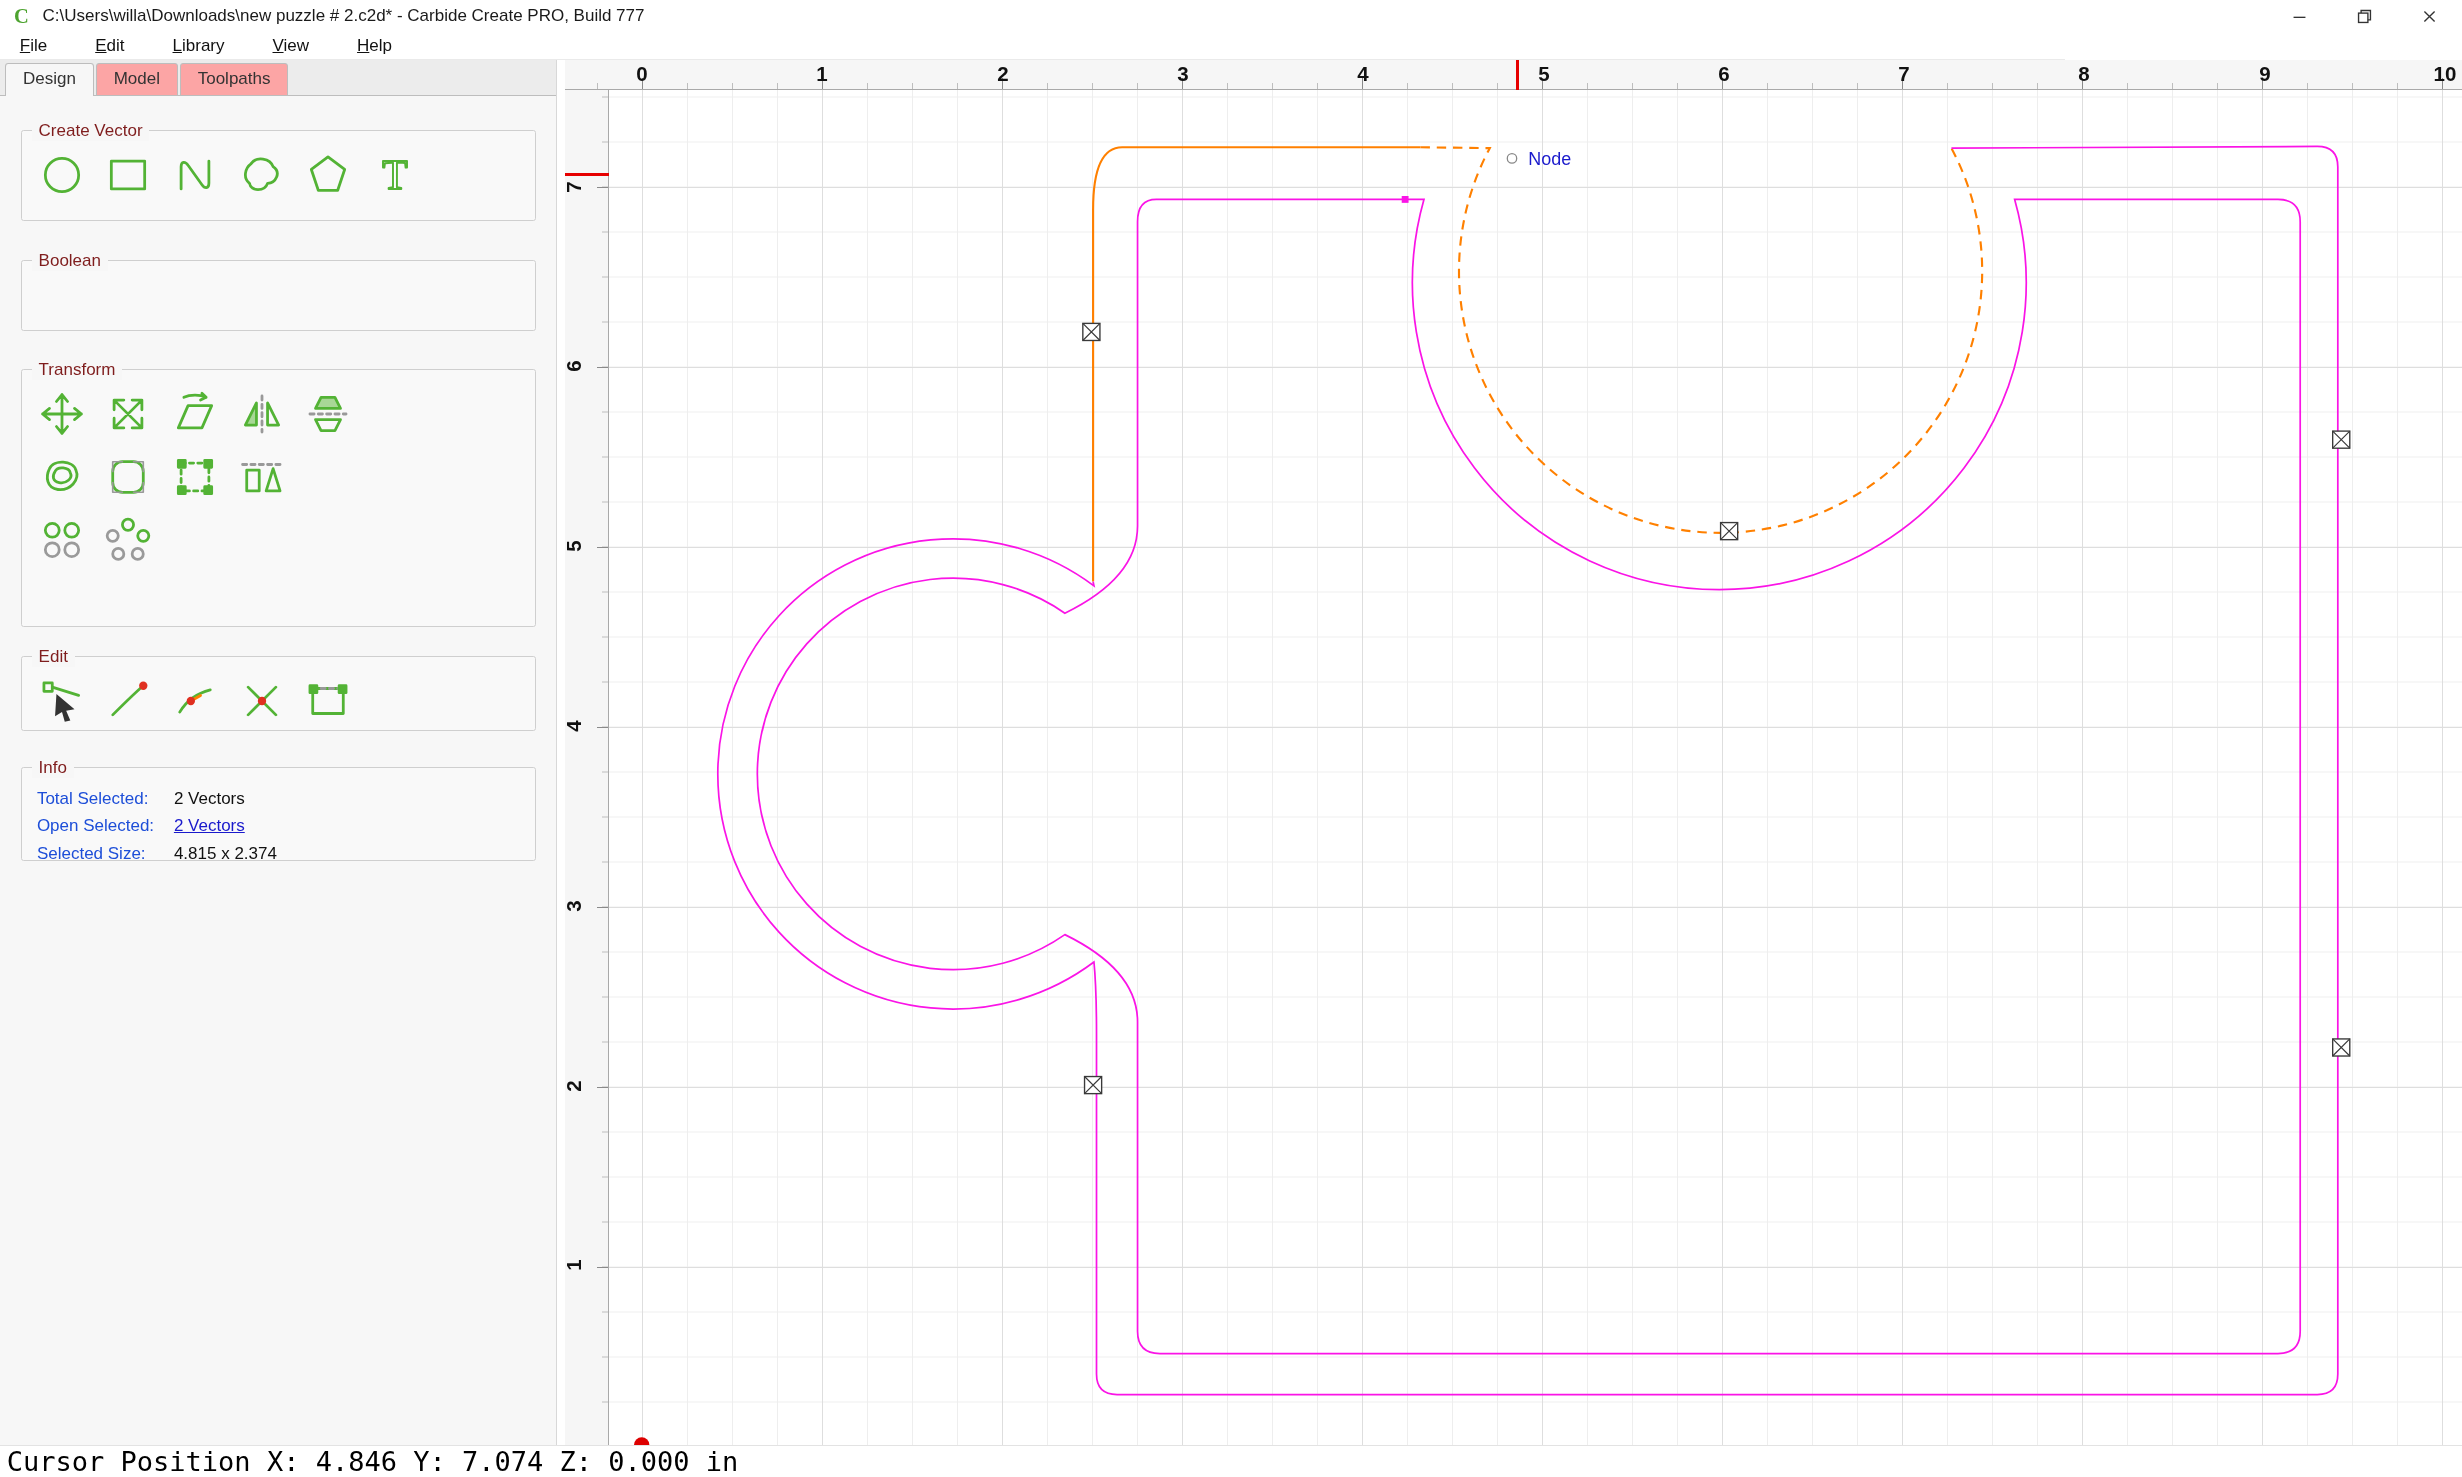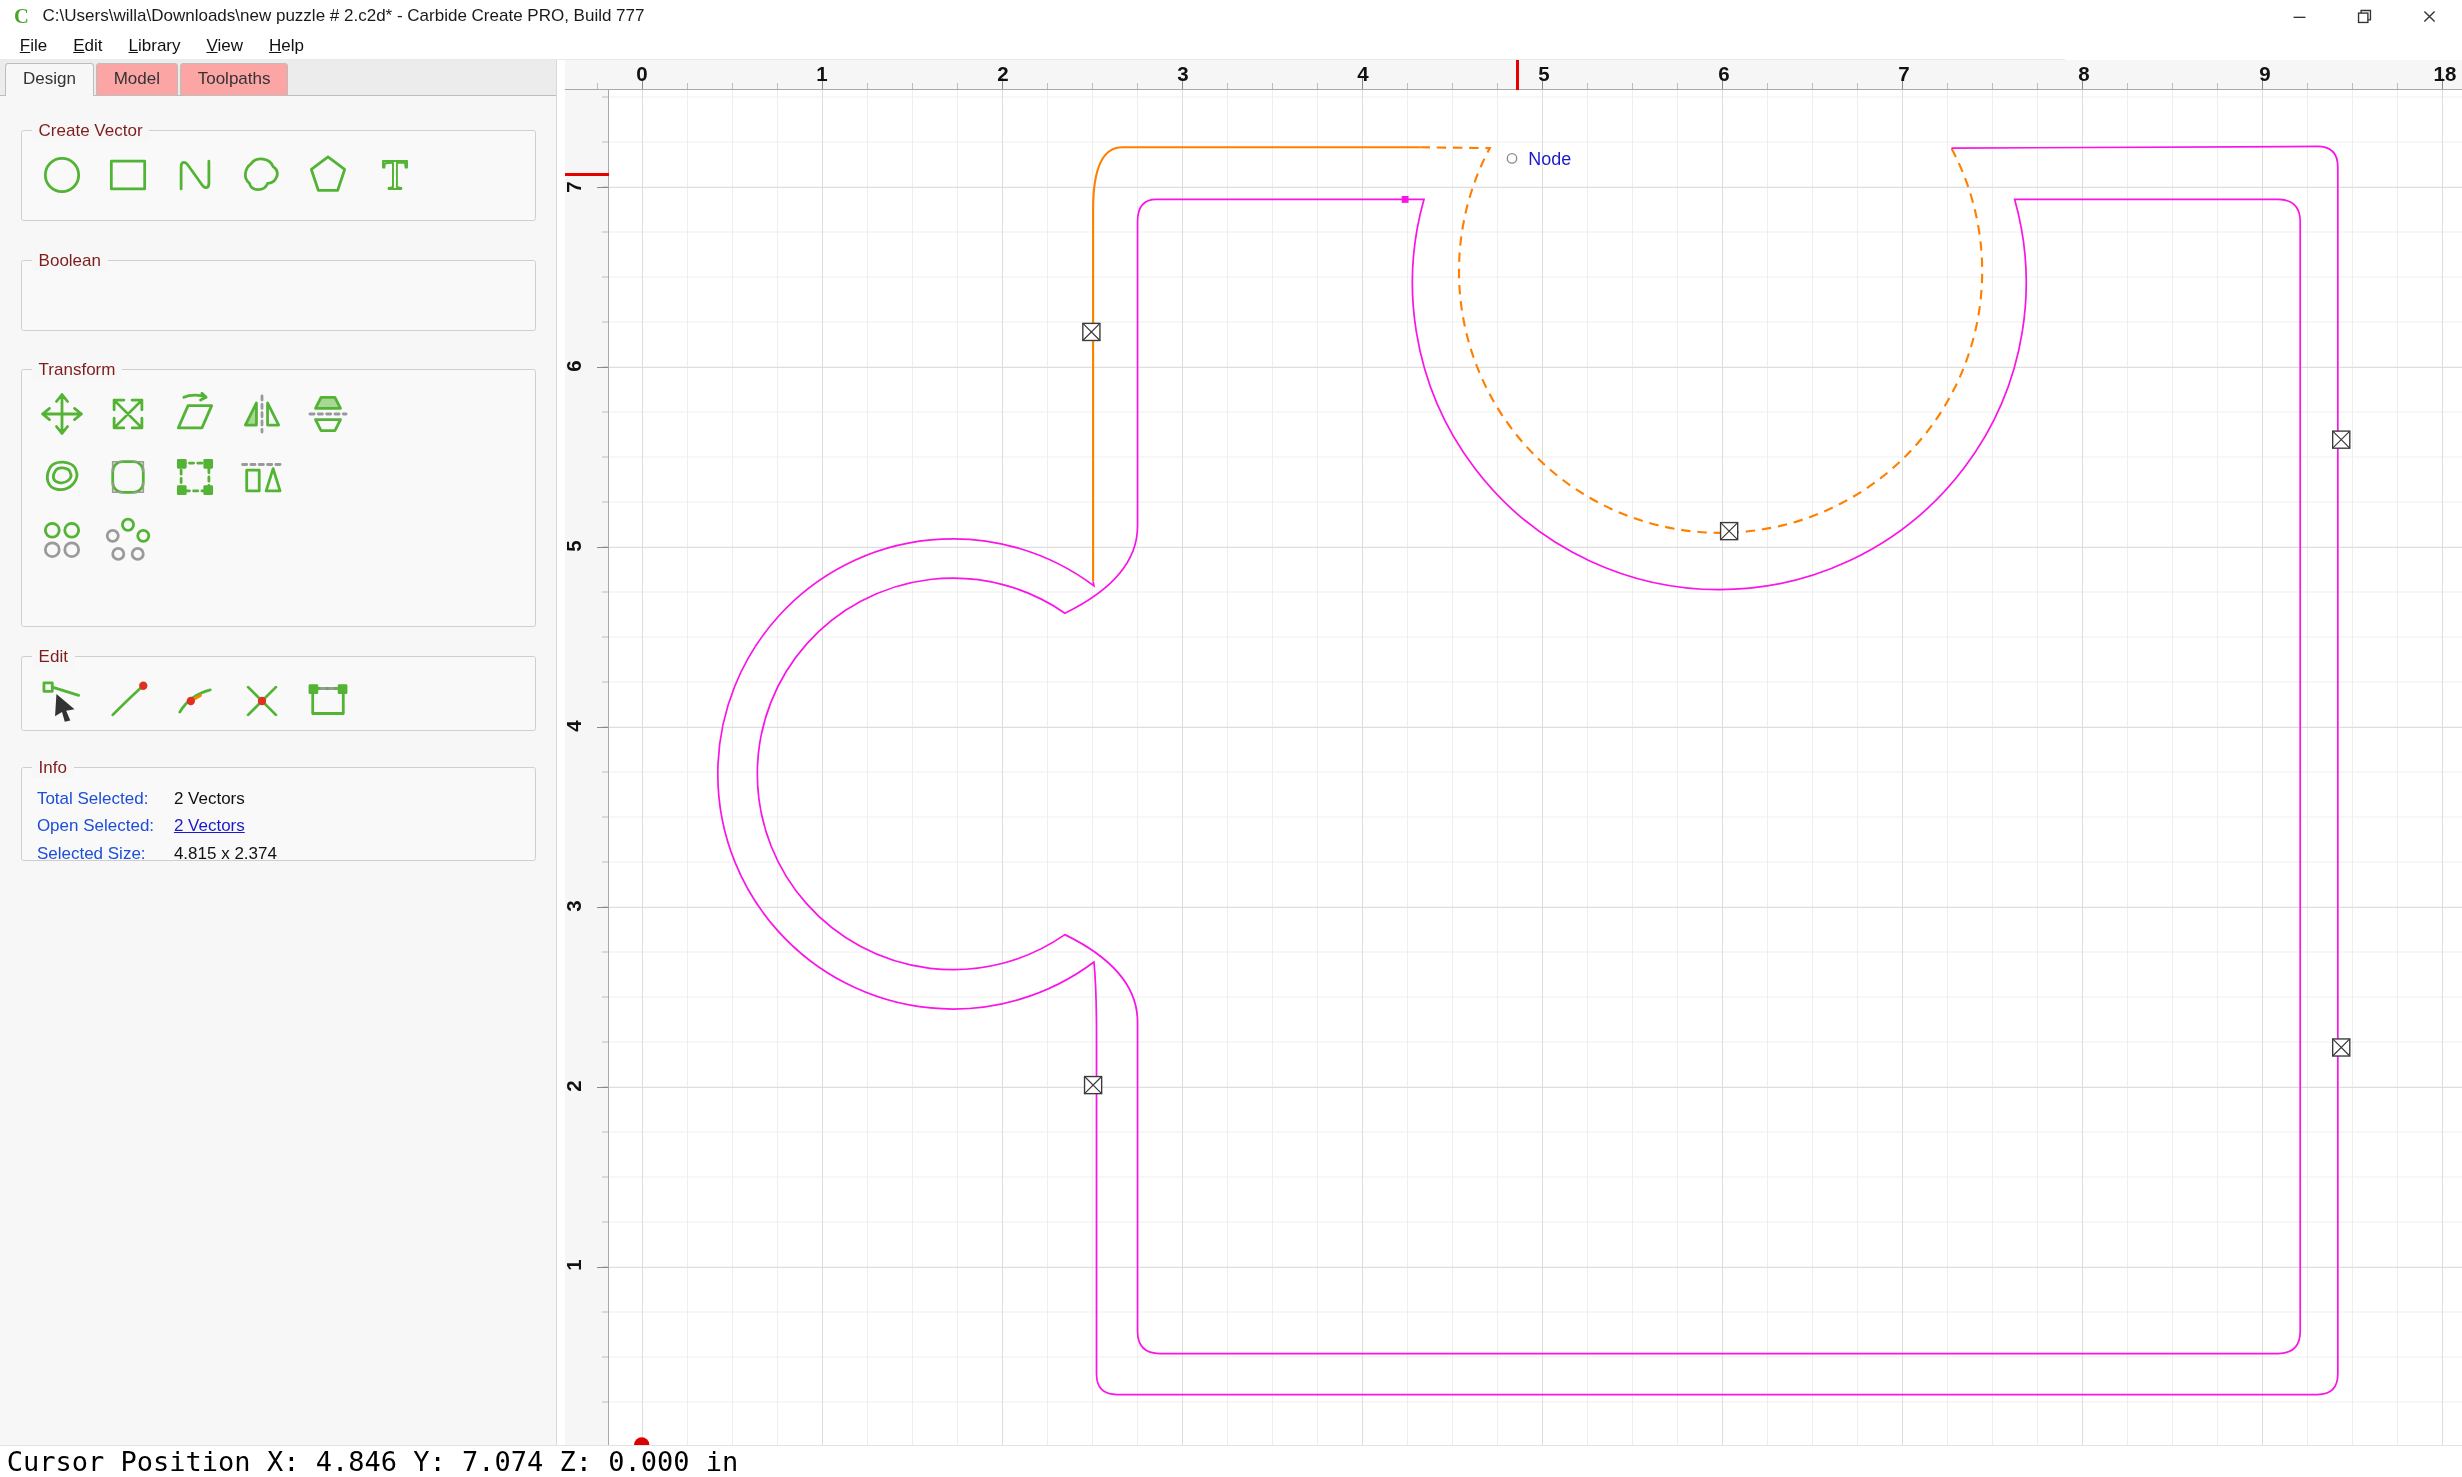--- a/index.html
+++ b/index.html
@@ -12,21 +12,21 @@
               display:flex; align-items:center; }
   .app-logo { width:22px; height:22px; margin-left:10.3px; color:#4da32f; font-weight:bold;
               font-size:20.5px; line-height:22px; text-align:center; font-family:"Liberation Serif",serif; }
   .win-title { margin-left:10.3px; font-size:17px; color:#1a1a1a; }
   .win-controls { margin-left:auto; display:flex; height:32px; }
   .win-btn { width:65px; height:32px; display:flex; align-items:center; justify-content:center; }
   .win-btn svg { stroke:#333; fill:none; stroke-width:1.6; }
 
   
   .menubar { position:absolute; left:0; top:32px; width:2065px; height:28px; background:#fff;
-             display:flex; padding-left:6.8px; border-bottom:0.9px solid #eaeaea; }
+             display:flex; padding-left:6.8px; border-bottom:0.9px solid #eaeaea;gap:22px; }
   .menu-item { display:inline-block; padding:0 13px; font-size:17px; line-height:27px; color:#111; }
   .menu-item::first-letter { text-decoration:underline; }
 
   
   .sidebar { position:absolute; left:0; top:60px; width:557px; height:1385px; background:#f7f7f7;
              border-right:0.9px solid #d8d8d8; }
   .tabbar { height:36px; background:#ececec; display:flex; align-items:flex-end; border-bottom:0.9px solid #bdbdbd; padding-left:5.1px; }
   .tab { font-size:17px; padding:5.1px 17px 6px 17px; border:0.9px solid #bdbdbd; border-bottom:none; margin-right:1.7px;
          background:#fca5a5; color:#333; border-radius:3.4px 3.4px 0 0; }
   .tab.active { background:#f7f7f7; margin-bottom:-0.9px; padding-bottom:6.8px;text-align:right; }
@@ -332,21 +332,21 @@
     <span class="ruler-num" style="left: 77px;">0</span>
         <span class="ruler-num" style="left: 257px;">1</span>
         <span class="ruler-num" style="left: 438px;">2</span>
         <span class="ruler-num" style="left: 618px;">3</span>
         <span class="ruler-num" style="left: 798px;">4</span>
         <span class="ruler-num" style="left: 979px;">5</span>
         <span class="ruler-num" style="left: 1159px;">6</span>
         <span class="ruler-num" style="left: 1339px;">7</span>
         <span class="ruler-num" style="left: 1519px;">8</span>
         <span class="ruler-num" style="left: 1700px;">9</span>
-        <span class="ruler-num" style="left: 1880px;">18</span>
+        <span class="ruler-num" style="left: 1880px;">10</span>
       </div>
     <div class="ruler-left">
       <div class="cursor-y" style="top: 83px;"></div>
     <span class="ruler-num" style="top: 97px;">7</span>
         <span class="ruler-num" style="top: 276px;">6</span>
         <span class="ruler-num" style="top: 456px;">5</span>
         <span class="ruler-num" style="top: 636px;">4</span>
         <span class="ruler-num" style="top: 816px;">3</span>
         <span class="ruler-num" style="top: 996px;">2</span>
         <span class="ruler-num" style="top: 1175px;">1</span>

